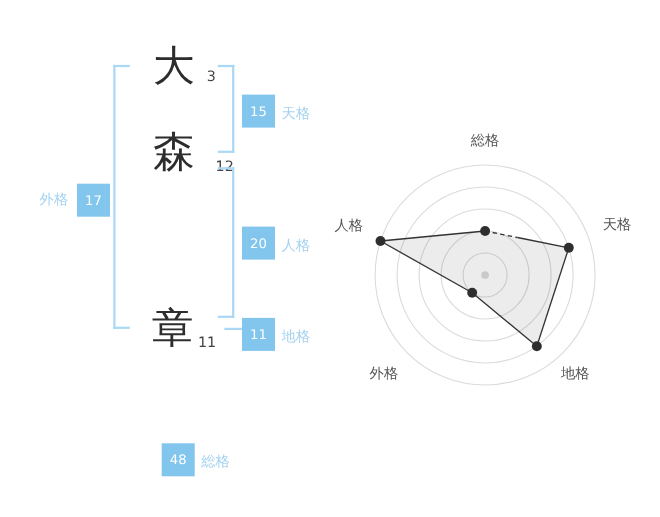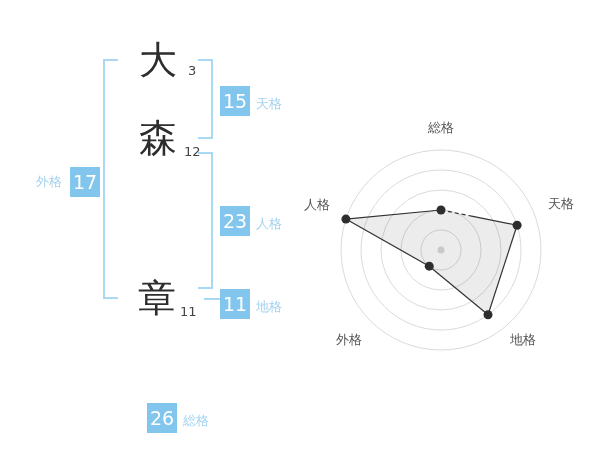--- a/index.html
+++ b/index.html
@@ -21,60 +21,60 @@
     border-bottom:2px solid var(--bracket-blue);
   }
   .open-left{
     border-right:2px solid var(--bracket-blue);
     border-top:2px solid var(--bracket-blue);
     border-bottom:2px solid var(--bracket-blue);
   }
   .tick{position:absolute;height:2px;background:var(--bracket-blue);}
   .kbox{
     position:absolute;width:30px;height:30px;background:var(--accent-blue);
-    color:#fff;font-size:19px;line-height:30px;text-align:center;
+    color:#fff;font-size:12px;line-height:30px;text-align:center;
   }
   .klabel{
     position:absolute;font-size:13px;line-height:1;color:var(--label-blue);
     white-space:nowrap;
   }
   #radar{position:absolute;left:280px;top:95px;}
 </style>
 </head>
 <body>
 
 <div class="stage">
 
   <span class="kanji" style="left:139px;top:41px">大</span>
   <span class="stroke-num" style="left:188px;top:64px">3</span>
 
   <span class="kanji" style="left:139px;top:119px">森</span>
-  <span class="stroke-num" style="left:184px;top:145px">12</span>
+  <span class="stroke-num" style="left:196px;top:145px">12</span>
 
   <span class="kanji" style="left:138px;top:279px">章</span>
   <span class="stroke-num" style="left:180px;top:305px">11</span>
 
   <div class="bracket open-right" style="left:103px;top:59px;width:15px;height:240px"></div>
   <div class="bracket open-left" style="left:198px;top:59px;width:15px;height:80px"></div>
   <div class="bracket open-left" style="left:198px;top:152px;width:15px;height:137px"></div>
   <div class="tick" style="left:204px;top:298px;width:16px"></div>
 
   <span class="klabel" style="left:36px;top:175px">外格</span>
   <div class="kbox" style="left:70px;top:167px">17</div>
 
   <div class="kbox" style="left:220px;top:86px">15</div>
   <span class="klabel" style="left:256px;top:97px">天格</span>
 
-  <div class="kbox" style="left:220px;top:206px">23</div>
+  <div class="kbox" style="left:220px;top:206px">20</div>
   <span class="klabel" style="left:256px;top:217px">人格</span>
 
   <div class="kbox" style="left:220px;top:289px">11</div>
   <span class="klabel" style="left:256px;top:300px">地格</span>
 
-  <div class="kbox" style="left:147px;top:403px">26</div>
+  <div class="kbox" style="left:147px;top:403px">48</div>
   <span class="klabel" style="left:183px;top:414px">総格</span>
 
   <svg id="radar" width="320" height="290">
       <circle cx="161" cy="155" r="20" fill="none" stroke="var(--ring-gray)" stroke-width="1"></circle>
       <circle cx="161" cy="155" r="40" fill="none" stroke="var(--ring-gray)" stroke-width="1"></circle>
       <circle cx="161" cy="155" r="60" fill="none" stroke="var(--ring-gray)" stroke-width="1"></circle>
       <circle cx="161" cy="155" r="80" fill="none" stroke="var(--ring-gray)" stroke-width="1"></circle>
       <circle cx="161" cy="155" r="100" fill="none" stroke="var(--ring-gray)" stroke-width="1"></circle>
       <polygon points="161,115 237.0845213036123,130.27864045000422 208.02282018339787,219.72135954999578 149.24429495415055,171.18033988749895 65.89434837048465,124.09830056250524" fill="var(--polygon-fill)" stroke="none"></polygon>
       <line x1="161" y1="115" x2="190.41282169867748" y2="120.90643037052058" stroke="var(--polygon-line)" stroke-width="1.2" stroke-dasharray="4 3"></line>

